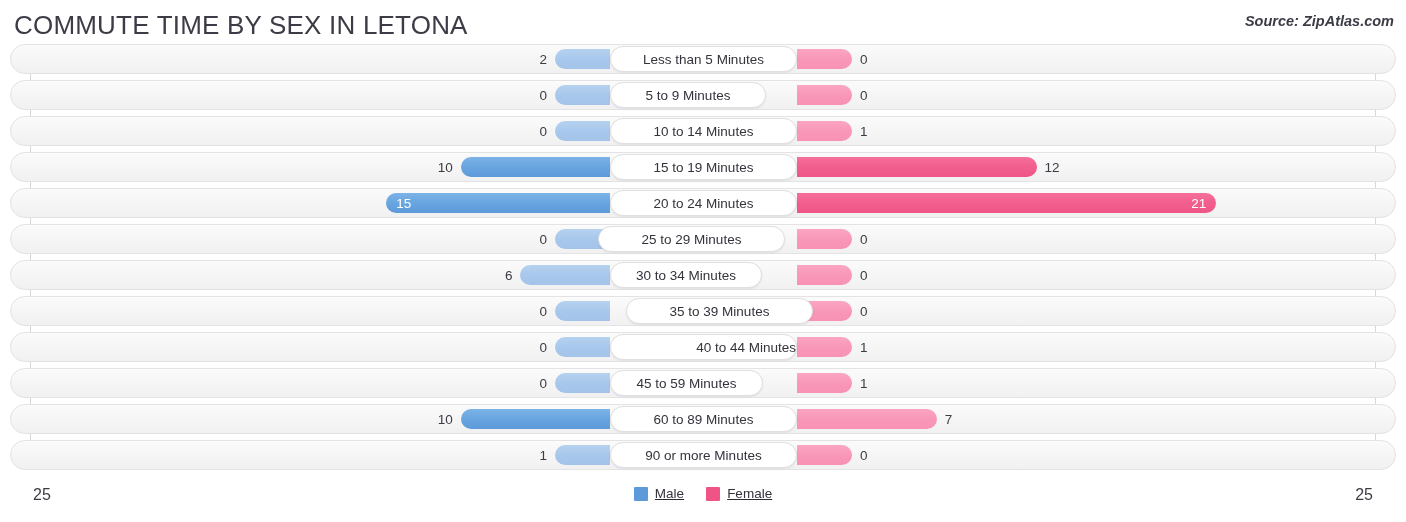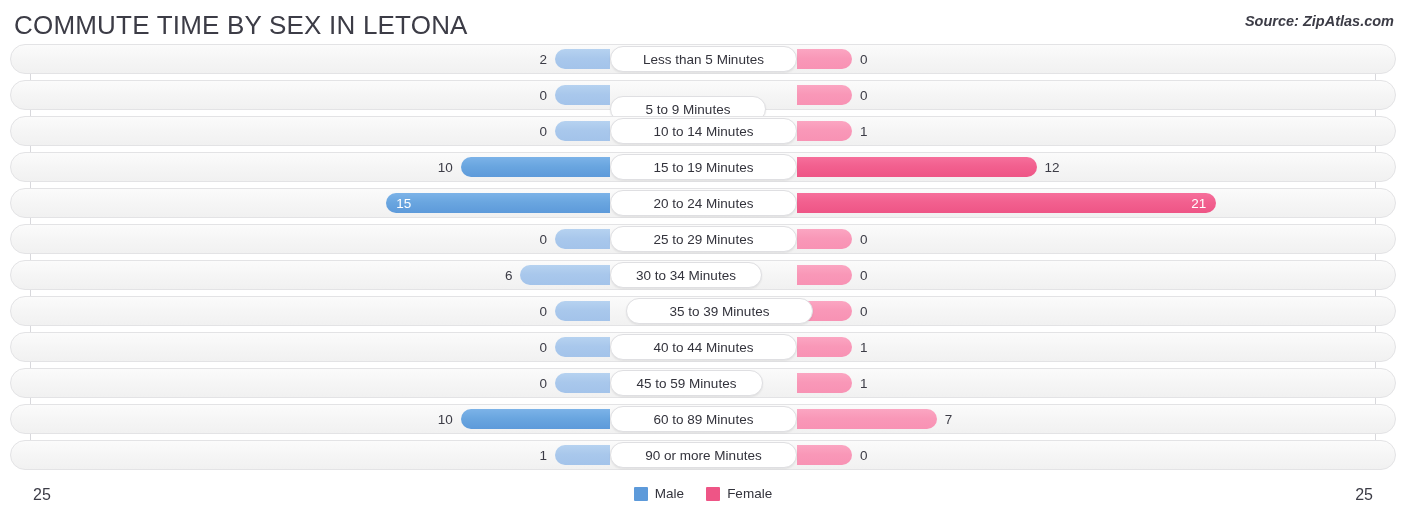--- a/index.html
+++ b/index.html
@@ -164,20 +164,21 @@
     top: 2px;
     display: flex;
     justify-content: center;
     align-items: center;
     gap: 22px;
   }
   .legend-item {
     display: flex;
     align-items: center;
     gap: 7px;
+    text-decoration: underline;
   }
   .legend-swatch {
     width: 14px;
     height: 14px;
     border-radius: 1px;
     display: inline-block;
   }
   .legend-text {
     font-size: 13.5px;
     color: #33333c;
@@ -203,21 +204,21 @@
           <div class="val female-val" style="left: 849px; width: 52px;">0</div>
           <div class="pill" style="left: 599px; width: 187px;">Less than 5 Minutes</div>
         </div>
       </div>
       <div class="row">
         <div class="bar-wrap">
           <div class="bar male light" style="left: 544px; width: 55px;"></div>
           <div class="bar female light" style="left: 786px; width: 55px;"></div>
           <div class="val male-val" style="left: 484px; width: 52px;">0</div>
           <div class="val female-val" style="left: 849px; width: 52px;">0</div>
-          <div class="pill" style="left: 599px; width: 156px; margin-top: 14px;">5 to 9 Minutes</div>
+          <div class="pill" style="left: 599px; width: 156px;">5 to 9 Minutes</div>
         </div>
       </div>
       <div class="row">
         <div class="bar-wrap">
           <div class="bar male light" style="left: 544px; width: 55px;"></div>
           <div class="bar female light" style="left: 786px; width: 55px;"></div>
           <div class="val male-val" style="left: 484px; width: 52px;">0</div>
           <div class="val female-val" style="left: 849px; width: 52px;">1</div>
           <div class="pill" style="left: 599px; width: 187px;">10 to 14 Minutes</div>
         </div>
@@ -239,21 +240,21 @@
           <div class="val female-val inside" style="left: 1173.16px; width: 22px; text-align: right;">21</div>
           <div class="pill" style="left: 599px; width: 187px;">20 to 24 Minutes</div>
         </div>
       </div>
       <div class="row">
         <div class="bar-wrap">
           <div class="bar male light" style="left: 544px; width: 55px;"></div>
           <div class="bar female light" style="left: 786px; width: 55px;"></div>
           <div class="val male-val" style="left: 484px; width: 52px;">0</div>
           <div class="val female-val" style="left: 849px; width: 52px;">0</div>
-          <div class="pill" style="left: 599px; width: 187px;">25 to 29 Minutes</div>
+          <div class="pill" style="left: 587px; width: 187px;">25 to 29 Minutes</div>
         </div>
       </div>
       <div class="row">
         <div class="bar-wrap">
           <div class="bar male light" style="left: 509.48px; width: 89.52px;"></div>
           <div class="bar female light" style="left: 786px; width: 55px;"></div>
           <div class="val male-val" style="left: 449.48px; width: 52px;">6</div>
           <div class="val female-val" style="left: 849px; width: 52px;">0</div>
           <div class="pill" style="left: 599px; width: 152px;">30 to 34 Minutes</div>
         </div>
@@ -266,21 +267,21 @@
           <div class="val female-val" style="left: 849px; width: 52px;">0</div>
           <div class="pill" style="left: 599px; width: 187px; margin-left: 16px;">35 to 39 Minutes</div>
         </div>
       </div>
       <div class="row">
         <div class="bar-wrap">
           <div class="bar male light" style="left: 544px; width: 55px;"></div>
           <div class="bar female light" style="left: 786px; width: 55px;"></div>
           <div class="val male-val" style="left: 484px; width: 52px;">0</div>
           <div class="val female-val" style="left: 849px; width: 52px;">1</div>
-          <div class="pill" style="left: 599px; width: 187px;">40 to 44 Minutes</div>
+          <div class="pill" style="left: 599px; width: 187px; text-align: right;">40 to 44 Minutes</div>
         </div>
       </div>
       <div class="row">
         <div class="bar-wrap">
           <div class="bar male light" style="left: 544px; width: 55px;"></div>
           <div class="bar female light" style="left: 786px; width: 55px;"></div>
           <div class="val male-val" style="left: 484px; width: 52px;">0</div>
           <div class="val female-val" style="left: 849px; width: 52px;">1</div>
           <div class="pill" style="left: 599px; width: 153px;">45 to 59 Minutes</div>
         </div>

